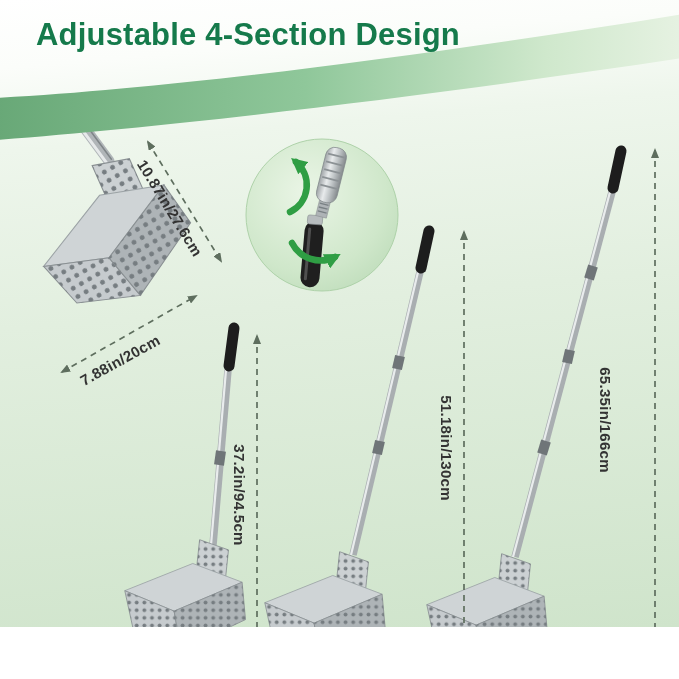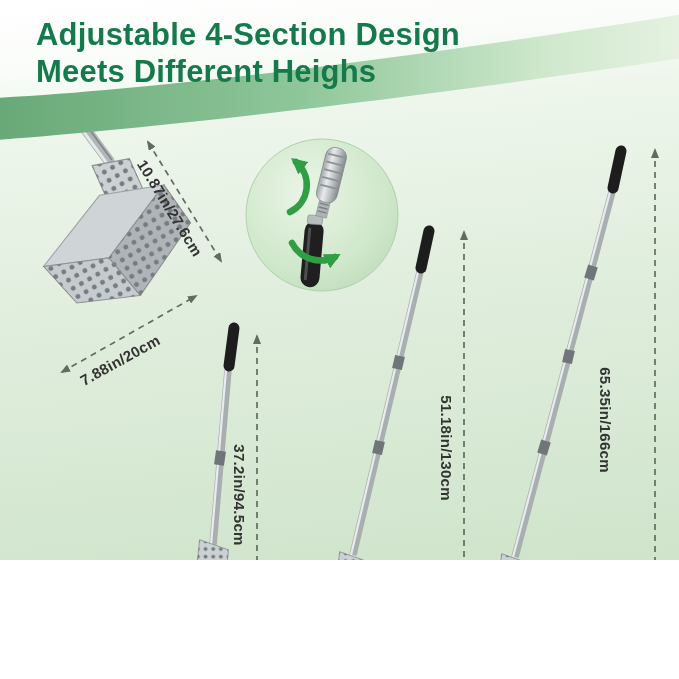--- a/index.html
+++ b/index.html
@@ -1,17 +1,17 @@
 <!DOCTYPE html>
 <html><head>
 <meta charset="utf-8">
 <style>
   html,body{margin:0;padding:0;background:#fff;}
   .canvas{
-    position:relative;width:679px;height:560px;overflow:hidden;
+    position:relative;width:679px;height:627px;overflow:hidden;
     background:linear-gradient(175deg,#ffffff 0%,#fbfdfa 10%,#eef6ec 22%,#e2efdf 48%,#cfe4cb 100%);
     font-family:"Liberation Sans",sans-serif;
   }
   svg.art{position:absolute;left:0;top:0;}
   .title{
     position:absolute;left:36px;top:16px;
     font-size:31px;line-height:37px;font-weight:800;color:#157a4b;letter-spacing:.2px;
   }
   .mlabel{
     position:absolute;font-size:15px;font-weight:600;color:#333;
@@ -141,21 +141,20 @@
       <line x1="313" y1="178" x2="330" y2="178" stroke="#8c9295" stroke-width="1.8"></line>
       <line x1="313" y1="186" x2="330" y2="186" stroke="#8c9295" stroke-width="1.8"></line>
     </g>
     <path d="M 290 212 A 30 30 0 0 0 296 162" fill="none" stroke="#2f9e44" stroke-width="6.5" stroke-linecap="round" marker-end="url(#gArrow)"></path>
     <path d="M 292 243 A 32 32 0 0 0 335 257" fill="none" stroke="#2f9e44" stroke-width="6.5" stroke-linecap="round" marker-end="url(#gArrow)"></path>
   </g>
 </svg>
 
 <div class="title">
   <div>Adjustable 4-Section Design</div>
-  <div>Meets Different Heighs</div>
 </div>
 
 <div class="mlabel" style="left:170px;top:208px;transform:translate(-50%,-50%) rotate(58.5deg);">10.87in/27.6cm</div>
 
 <div class="mlabel" style="left:120px;top:360px;transform:translate(-50%,-50%) rotate(-29deg);">7.88in/20cm</div>
 
 <div class="mlabel rot90" style="left:239px;top:495px;">37.2in/94.5cm</div>
 
 <div class="mlabel rot90" style="left:446px;top:448px;">51.18in/130cm</div>
 

